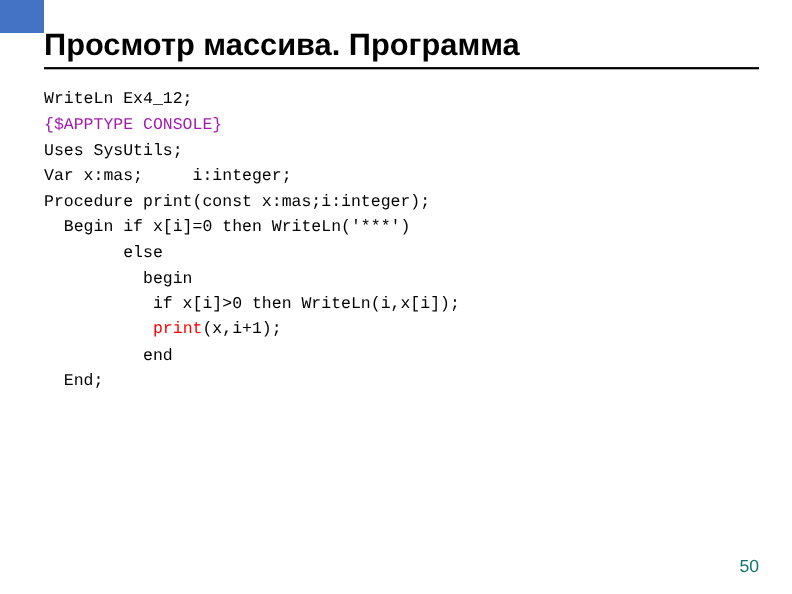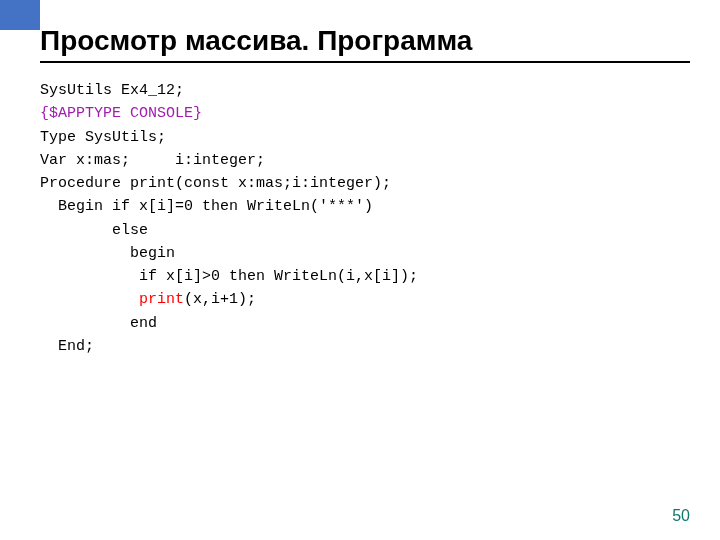--- a/index.html
+++ b/index.html
@@ -77,25 +77,25 @@
 </head>
 <body>
 
 <div class="slide">
   <div class="top-bar"></div>
 
   <h1 class="title">Просмотр массива. Программа</h1>
 
   <div class="code-block">
 
-    <span class="code-line">SysUtils Ex4_12;</span>
+    <span class="code-line">WriteLn Ex4_12;</span>
 
     <span class="code-line color-green">{$APPTYPE CONSOLE}</span>
 
-    <span class="code-line">Type SysUtils;</span>
+    <span class="code-line">Uses SysUtils;</span>
 
 
     <span class="code-line">Var x:mas;     i:integer;</span>
 
     <span class="code-line">Procedure print(const x:mas;i:integer);</span>
 
     <span class="code-line">  Begin if x[i]=0 then WriteLn('***')</span>
 
     <span class="code-line">        else</span>
 

